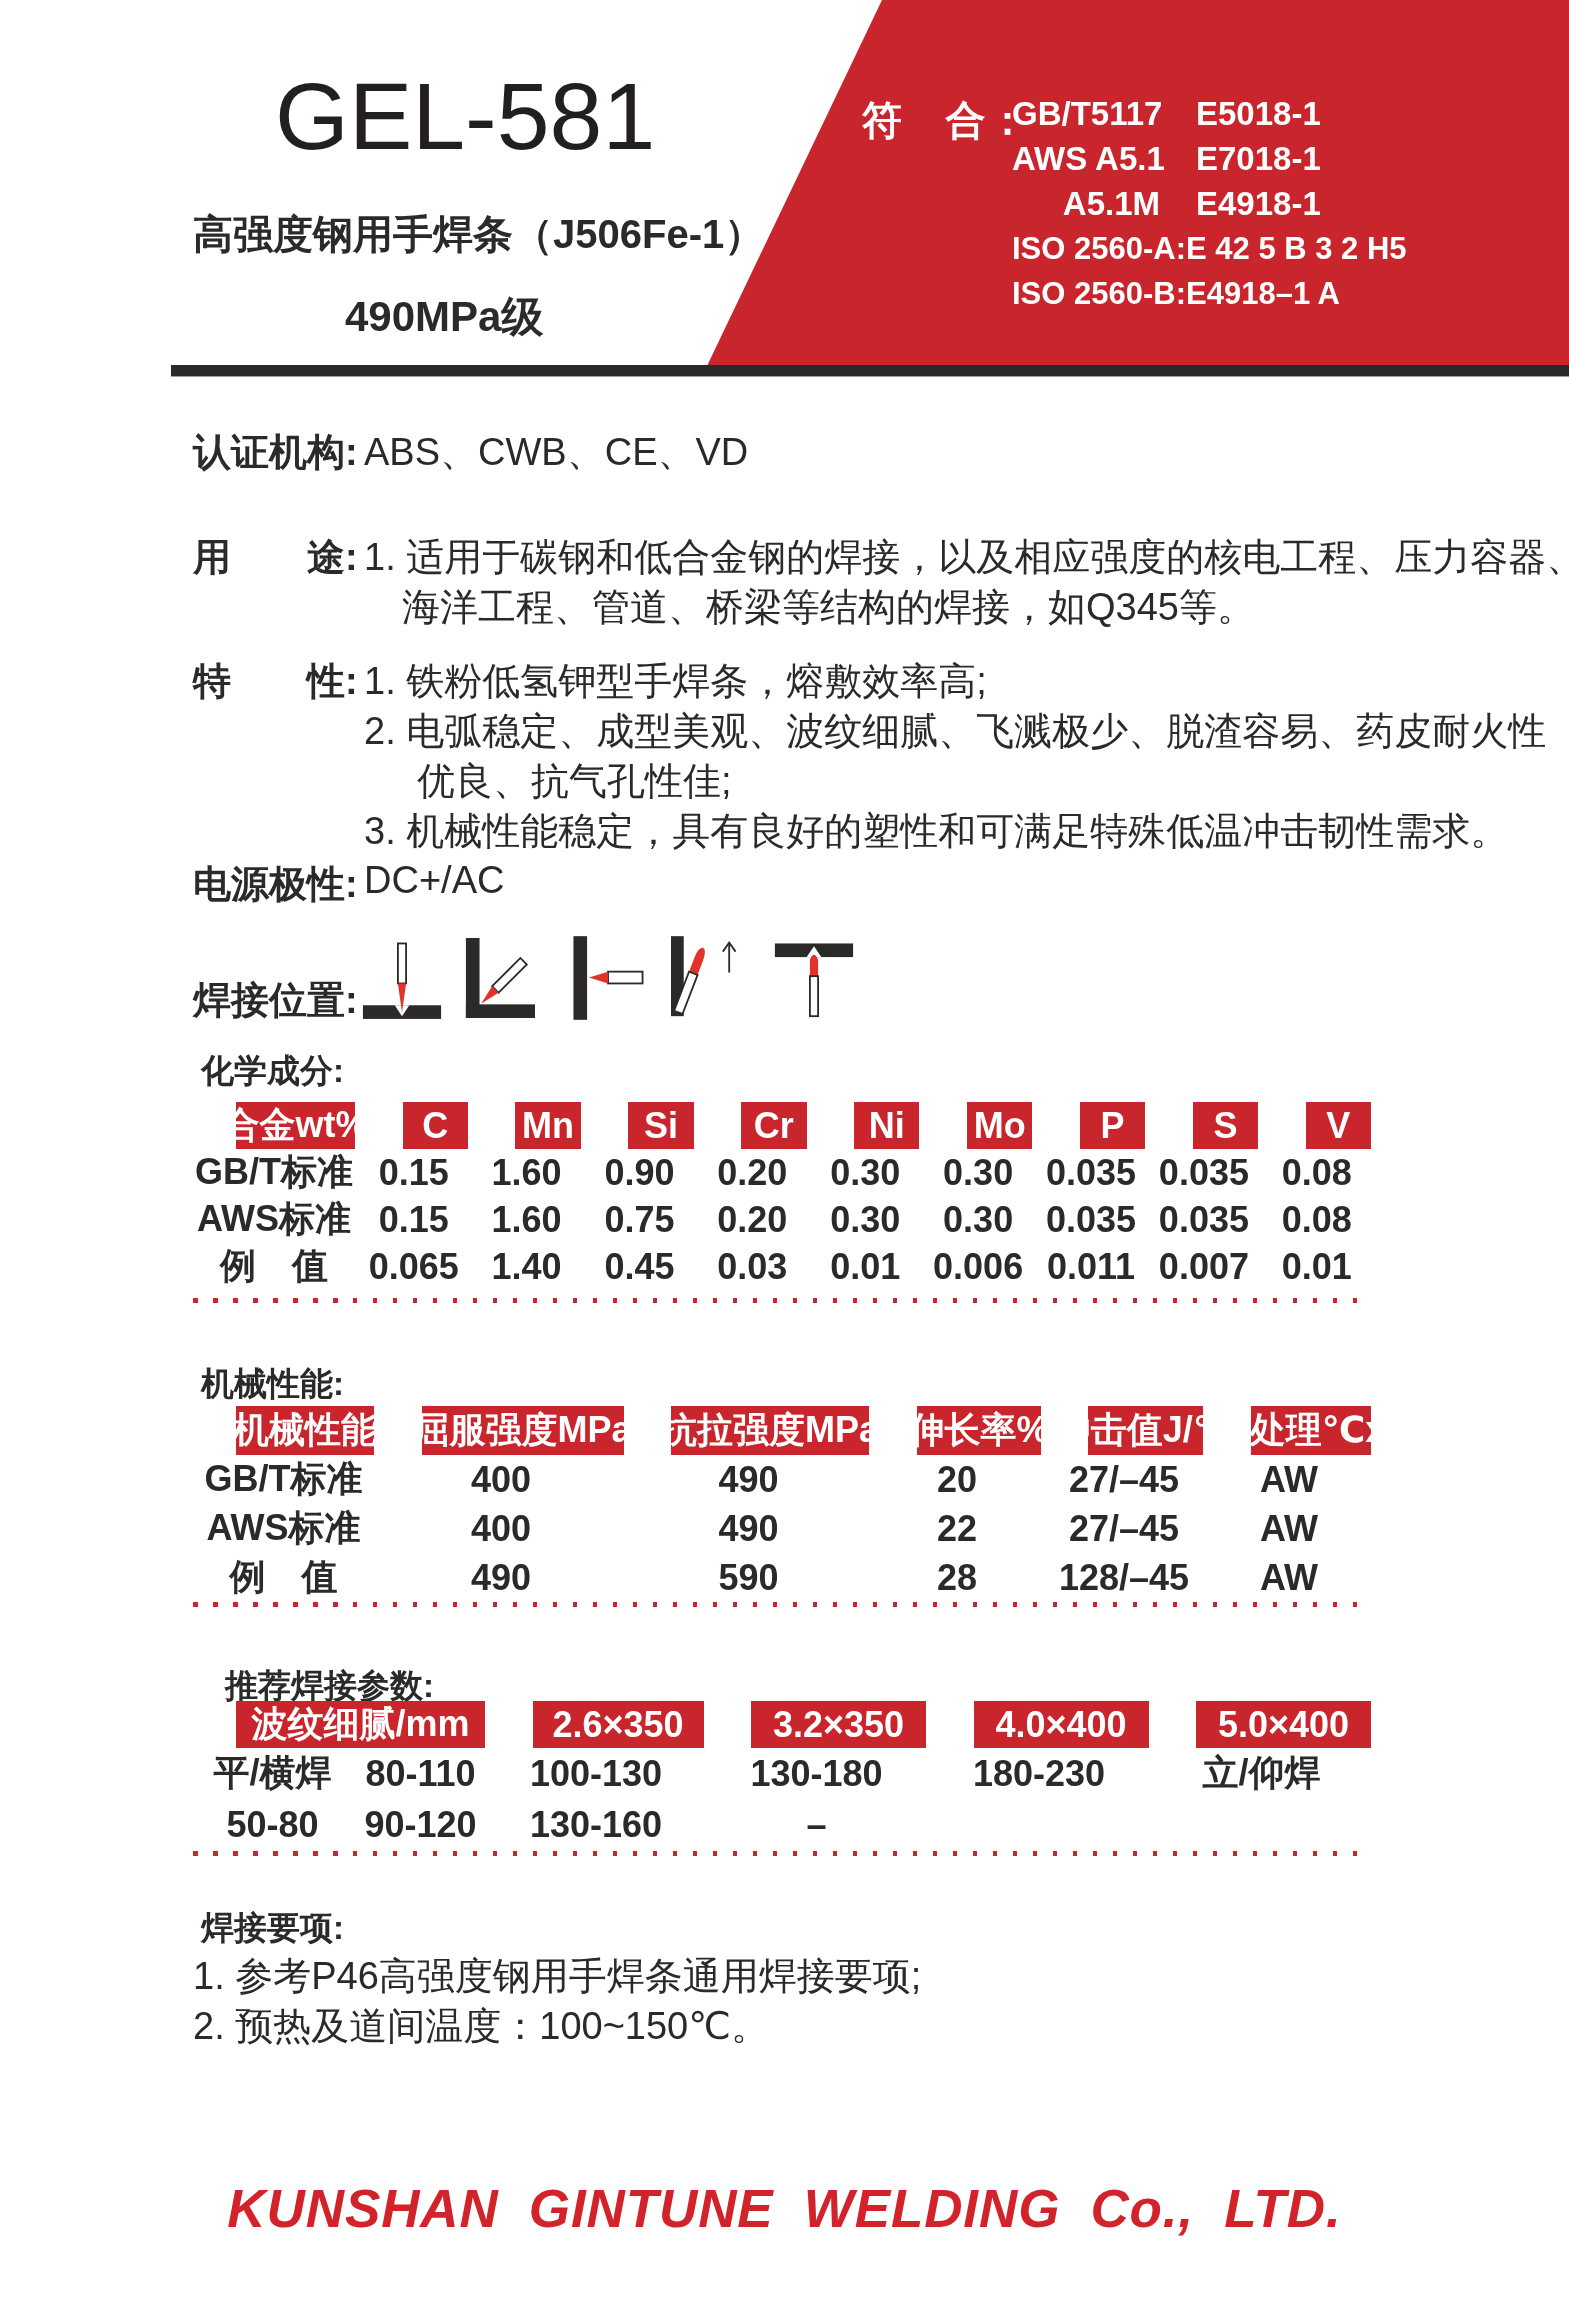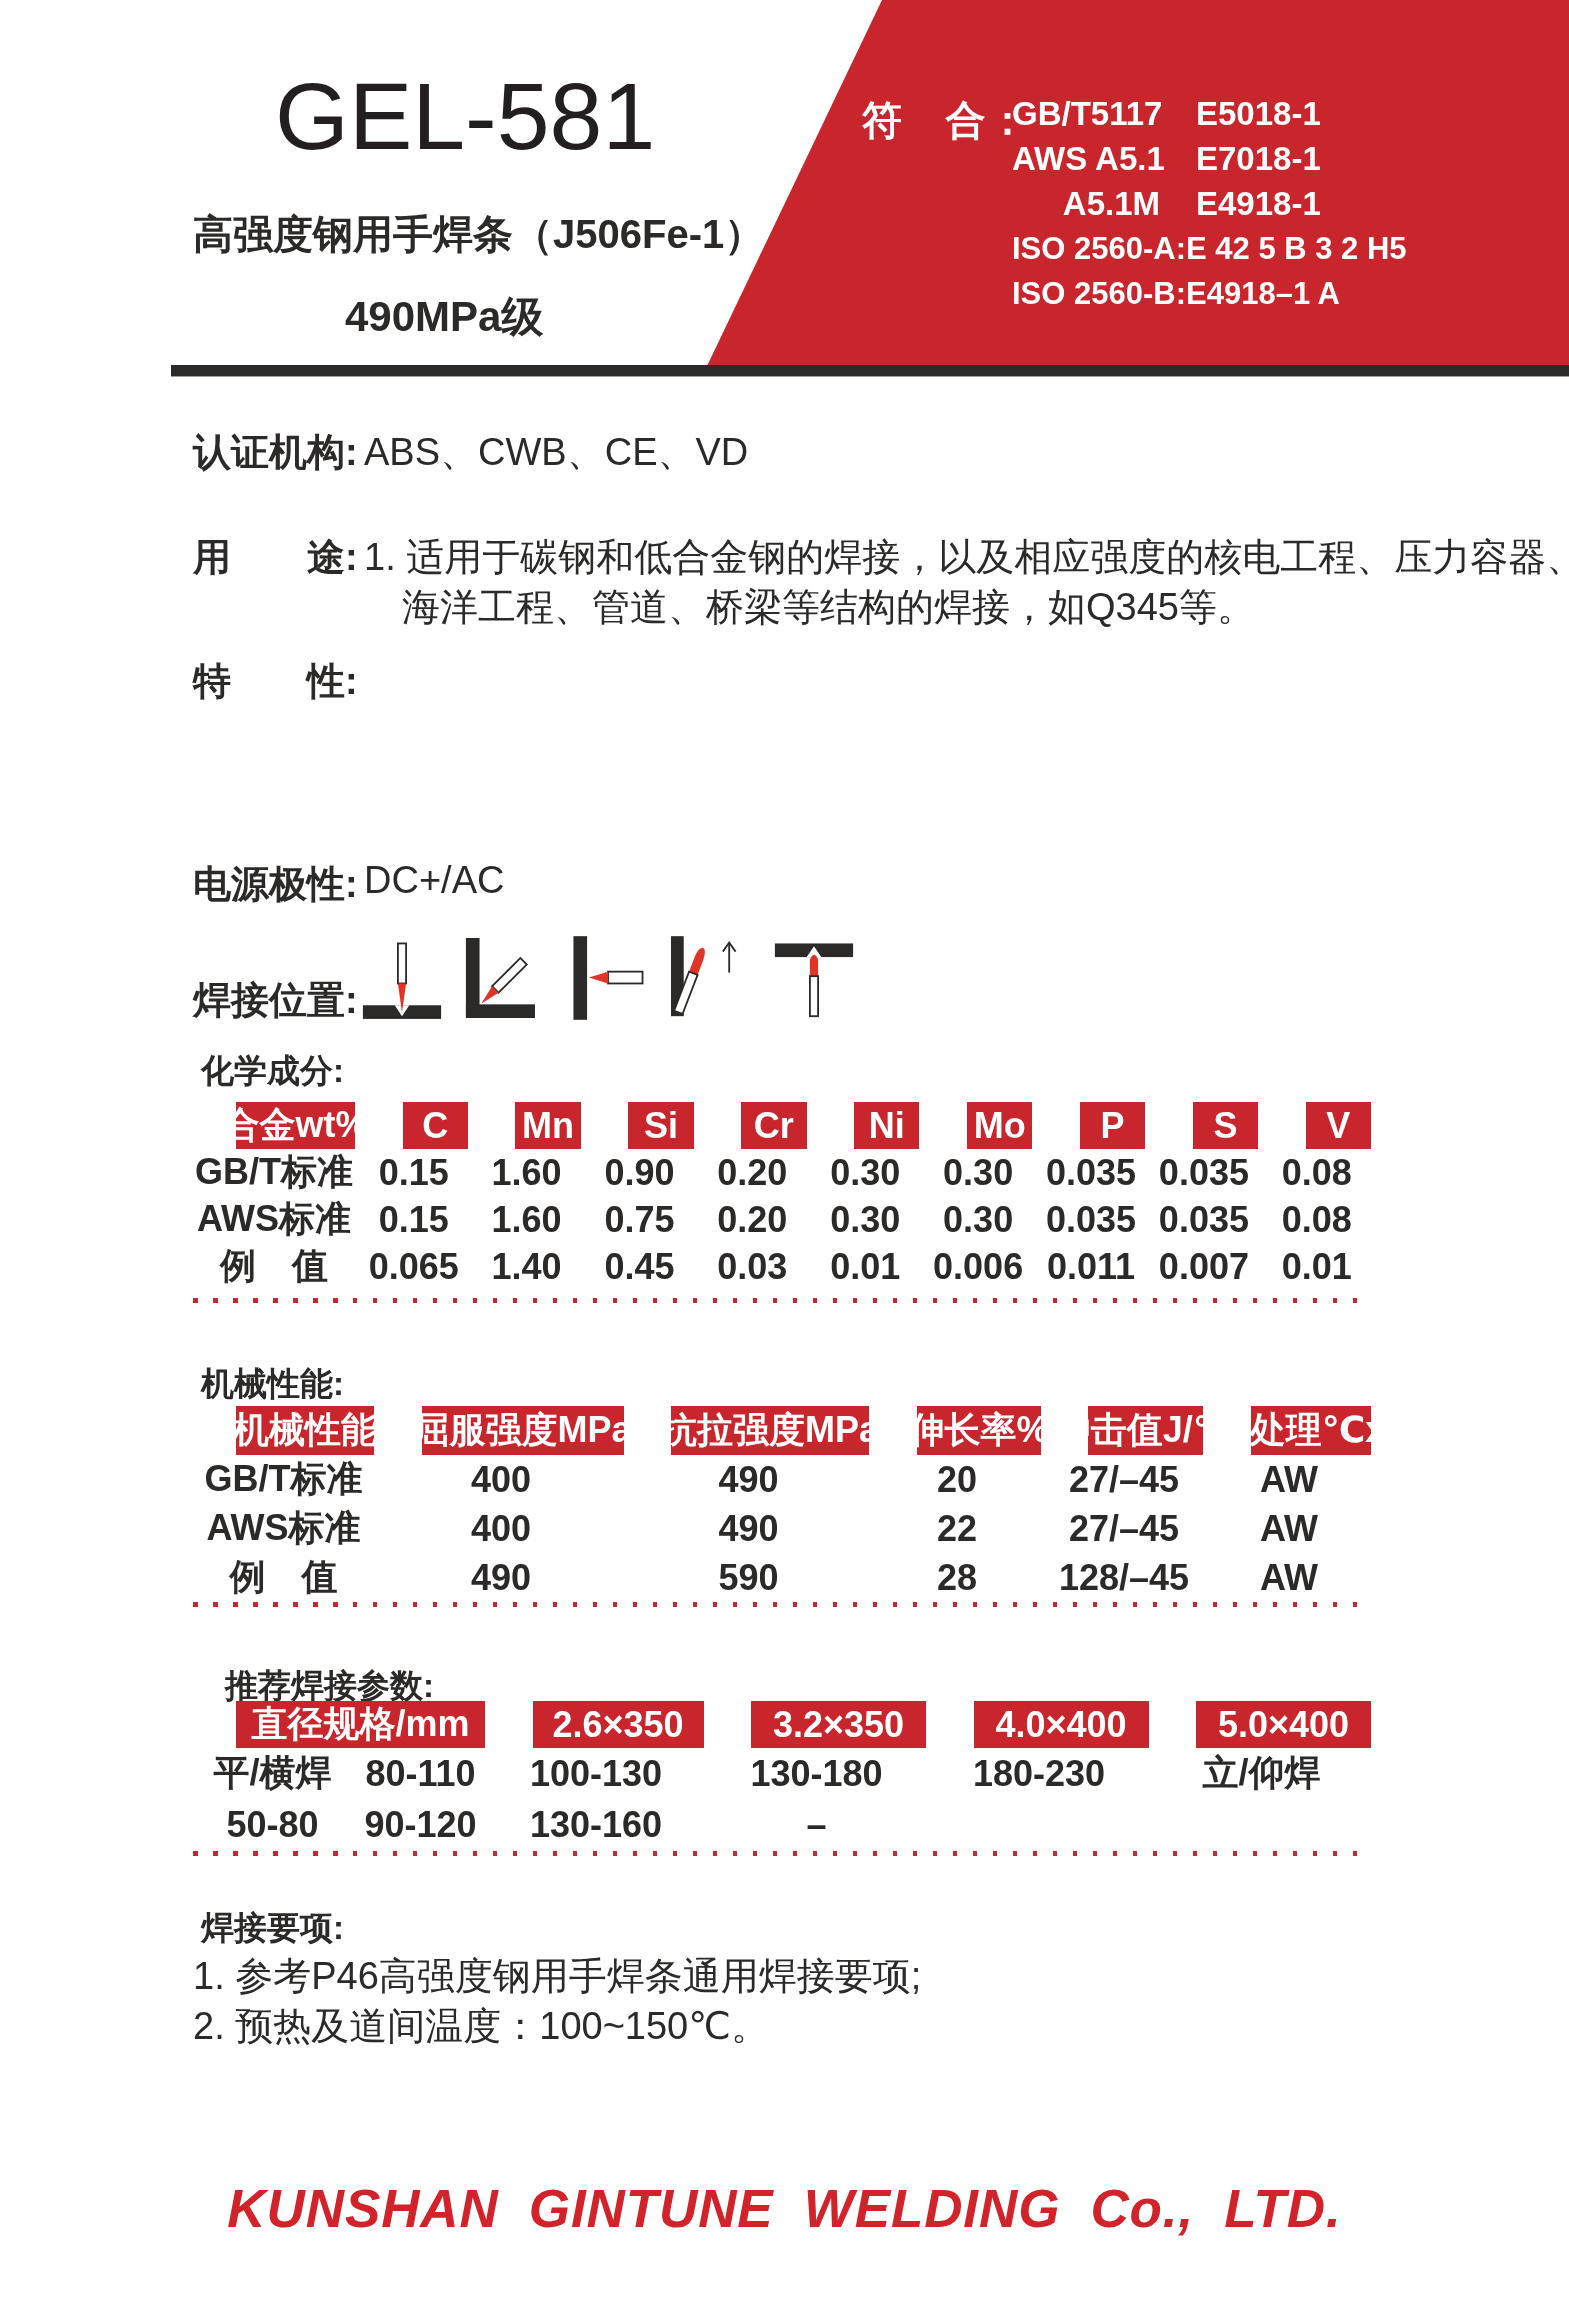--- a/index.html
+++ b/index.html
@@ -95,20 +95,26 @@
   <div class="label" style="top:427px;">认证机构:</div>
   <div class="value" style="top:427px;">ABS、CWB、CE、VD</div>
 
   <div class="label" style="top:532px;">用　　途:</div>
   <div class="text-block" style="top:532px;">
     <div>1. 适用于碳钢和低合金钢的焊接，以及相应强度的核电工程、压力容器、</div>
     <div class="indent-1">海洋工程、管道、桥梁等结构的焊接，如Q345等。</div>
   </div>
 
   <div class="label" style="top:656px;">特　　性:</div>
+  <div class="text-block" style="top:656px;">
+    <div>1. 铁粉低氢钾型手焊条，熔敷效率高;</div>
+    <div>2. 电弧稳定、成型美观、波纹细腻、飞溅极少、脱渣容易、药皮耐火性</div>
+    <div class="indent-2">优良、抗气孔性佳;</div>
+    <div>3. 机械性能稳定，具有良好的塑性和可满足特殊低温冲击韧性需求。</div>
+  </div>
 
   <div class="label" style="top:859px;">电源极性:</div>
   <div class="value" style="top:859px;">DC+/AC</div>
 
   <div class="label" style="top:975px;">焊接位置:</div>
   <div class="positions-row">
     <svg class="pos-icon" viewBox="0 0 88 92">
       <rect x="1" y="76" width="86" height="15" fill="#2B2A29"></rect>
       <polygon points="36,76 52,76 44,88" fill="#ffffff"></polygon>
       <rect x="39.5" y="8" width="9" height="44" fill="#ffffff" stroke="#2B2A29" stroke-width="2"></rect>
@@ -229,21 +235,21 @@
       <div class="td">590</div>
       <div class="td">28</div>
       <div class="td">128/–45</div>
       <div class="td">AW</div>
     </div>
   </div>
   <div class="dotted" style="top:1602px;"></div>
 
   <div class="section-title" style="top:1664px;margin-left:24px;">推荐焊接参数:</div>
   <div class="tbl tbl-param-head">
-    <div class="th">直径规格/mm</div>
+    <div class="th">波纹细腻/mm</div>
     <div class="th">2.6×350</div>
     <div class="th">3.2×350</div>
     <div class="th">4.0×400</div>
     <div class="th">5.0×400</div>
   </div>
   <div class="tbl tbl-param-body">
     <div class="td">平/横焊</div>
     <div class="td">80-110</div>
     <div class="td">100-130</div>
     <div class="td">130-180</div>

